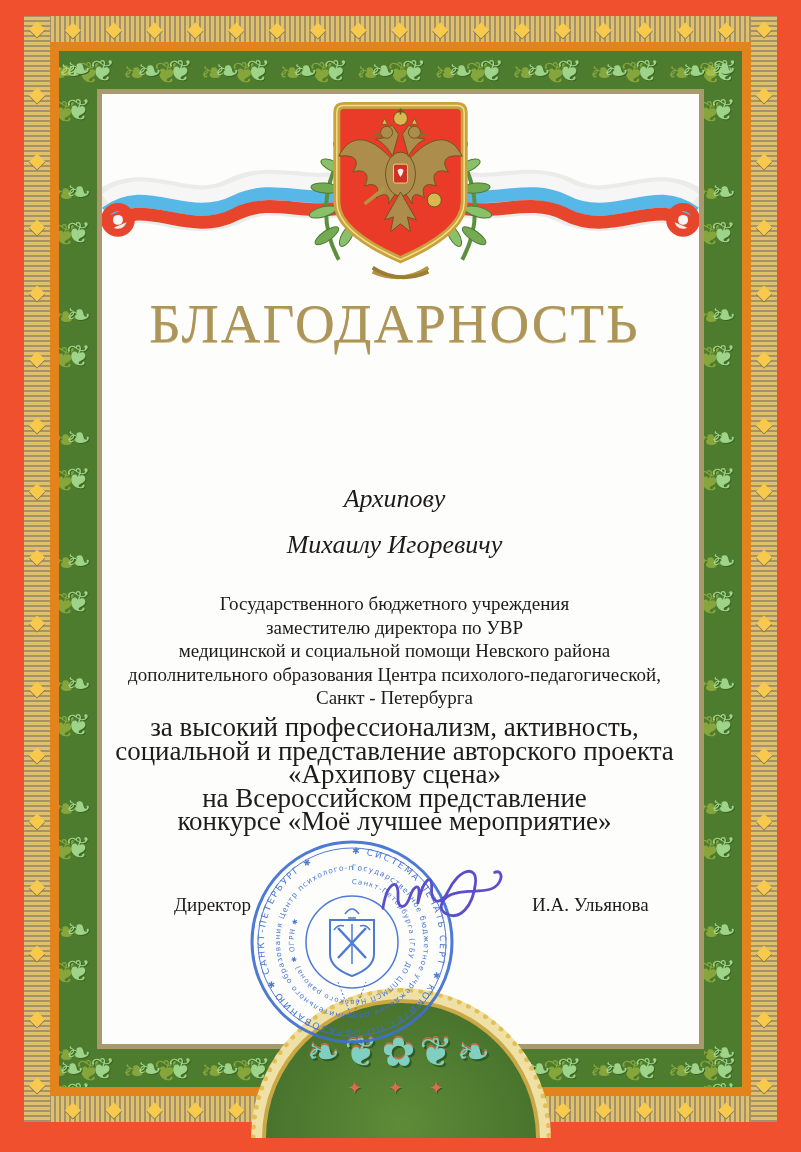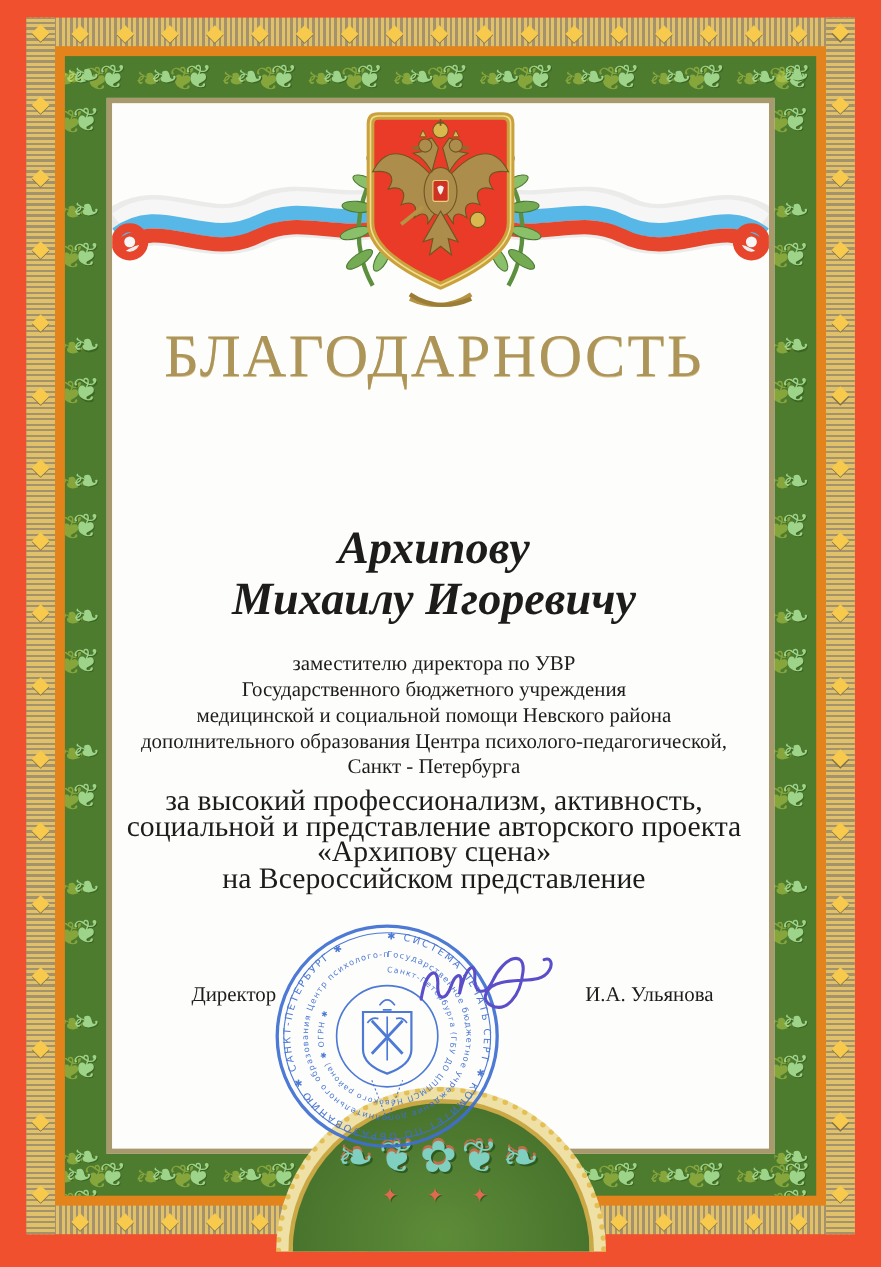--- a/index.html
+++ b/index.html
@@ -31,21 +31,21 @@
   .pat.dam.h.top{top:0;} .pat.dam.h.bot{bottom:0;}
   .pat.dam.v{top:0;bottom:0;width:38px;writing-mode:vertical-rl;text-orientation:upright;line-height:38px;}
   .pat.dam.v.left{left:0;} .pat.dam.v.right{right:0;}
 
   
   .abs{position:absolute;left:0;right:12px;text-align:center;color:#1d1c1a;}
   .coat-wrap{position:absolute;top:6px;left:0;right:0;height:190px;}
   .title{top:198px;font-size:55px;letter-spacing:2px;color:#ad9459;
     text-shadow:0 1px 0 #d6c391, 0 -1px 0 #8a744０;}
   .title{text-shadow:0 1px 0 #d6c391;}
-  .name{top:382px;font-size:42px;font-weight:bold;font-style:italic;line-height:46px;}
+  .name{top:382px;font-size:26px;font-weight:normal;font-style:italic;line-height:46px;}
   .desc{top:498px;font-size:19px;line-height:23.5px;}
   .award{top:622px;font-size:27px;line-height:23.5px;}
   .signrow{top:800px;height:30px;font-size:19px;}
   .signrow .role{position:absolute;left:72px;top:0;}
   .signrow .person{position:absolute;left:430px;top:0;}
 
   .stamp{position:absolute;left:140px;top:738px;width:220px;height:220px;z-index:3;opacity:.92;}
   .autograph{position:absolute;left:272px;top:762px;width:140px;height:75px;z-index:4;transform:rotate(-4deg);}
 
   
@@ -142,32 +142,33 @@
             </div>
 
             <div class="abs title">БЛАГОДАРНОСТЬ</div>
 
             <div class="abs name">
               <div>Архипову</div>
               <div>Михаилу Игоревичу</div>
             </div>
 
             <div class="abs desc">
+              <div>Государственного бюджетного учреждения</div>
               <div>заместителю директора по УВР</div>
-              <div>Государственного бюджетного учреждения</div>
               <div>медицинской и социальной помощи Невского района</div>
               <div>дополнительного образования Центра психолого-педагогической,</div>
               <div>Санкт - Петербурга</div>
             </div>
 
             <div class="abs award">
               <div>за высокий профессионализм, активность,</div>
               <div>социальной и представление авторского проекта</div>
               <div>«Архипову сцена»</div>
               <div>на Всероссийском представление</div>
+              <div>конкурсе «Моё лучшее мероприятие»</div>
             </div>
 
             <div class="abs signrow">
               <span class="role">Директор</span>
               <span class="person">И.А. Ульянова</span>
             </div>
 
             <svg class="stamp" viewBox="0 0 220 220">
               <defs>
                 <path id="ringO" d="M110,22 a88,88 0 1,1 -0.01,0"></path>

